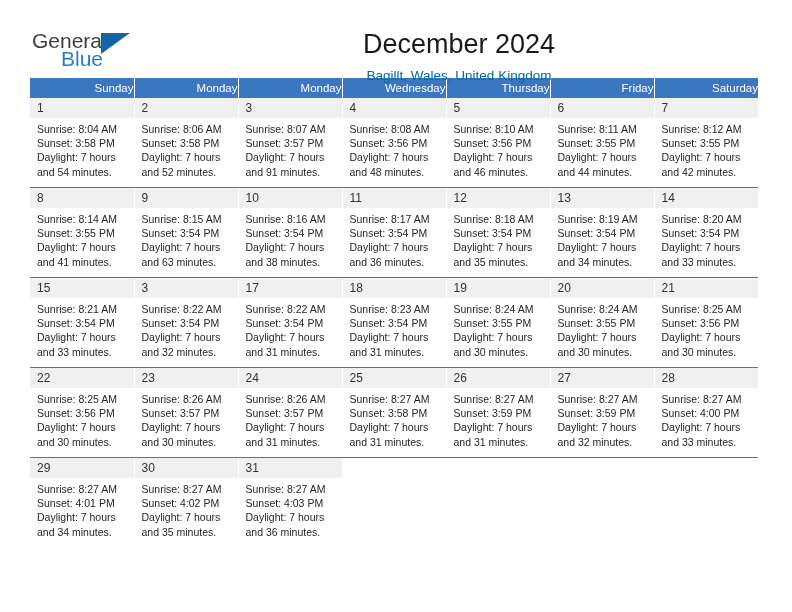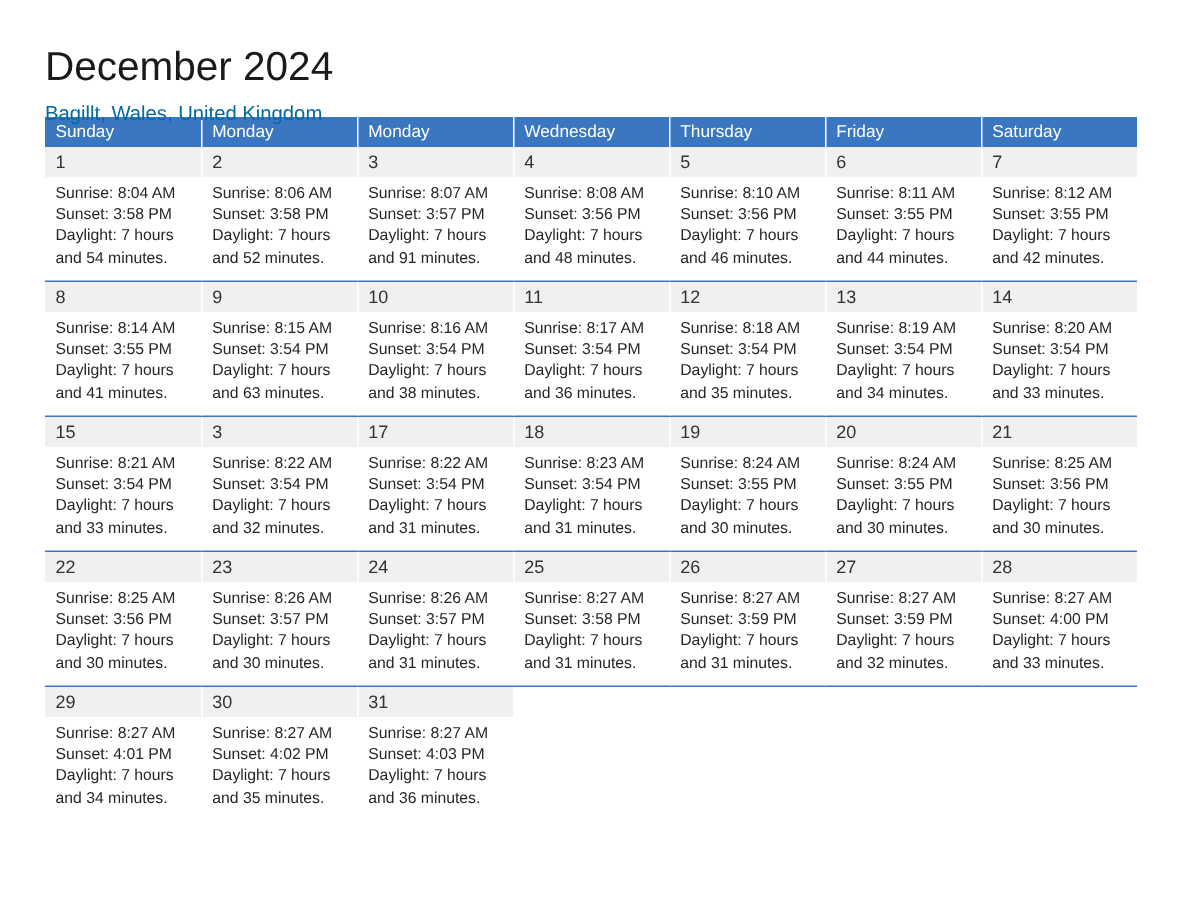--- a/index.html
+++ b/index.html
@@ -57,21 +57,21 @@
     position: absolute;
     left: 71px;
     top: 5px;
     width: 0;
     height: 0;
     border-left: 29px solid #1464a5;
     border-bottom: 21px solid transparent;
   }
 
   .titles {
-    text-align: left;
+    text-align: center;
     flex: 1 1 auto;
     padding-top: 0px;
   }
   .cal-title {
     font-size: 27px;
     color: #1a1a1a;
     line-height: 32px;
     white-space: nowrap;
   }
   .cal-sub {
@@ -89,21 +89,21 @@
     table-layout: fixed;
     width: 728px;
   }
   .cal col { width: 104px; }
 
   .cal thead th {
     background: #3b77c0;
     color: #ffffff;
     font-size: 11.5px;
     font-weight: normal;
-    text-align: left;
+    text-align: right;
     padding: 4px 0 4px 7px;
     height: 16px;
     box-sizing: border-box;
     border-right: 1px solid #ffffff;
   }
   .cal thead th:last-child { border-right: none; margin-top: 24px; }
 
   .wk-sep td {
     padding: 0;
     height: 1px;
@@ -139,20 +139,25 @@
     color: #262626;
     white-space: nowrap;
   }
 </style>
 </head>
 <body>
 
 <div class="page">
 
   <div class="top">
+    <div class="brand">
+      <span class="brand-general">General</span>
+      <span class="brand-tri"></span>
+      <span class="brand-blue">Blue</span>
+    </div>
     <div class="titles">
       <div class="cal-title">December 2024</div>
       <div class="cal-sub">Bagillt, Wales, United Kingdom</div>
     </div>
   </div>
 
   <table class="cal">
     <colgroup>
       <col>
         <col>

